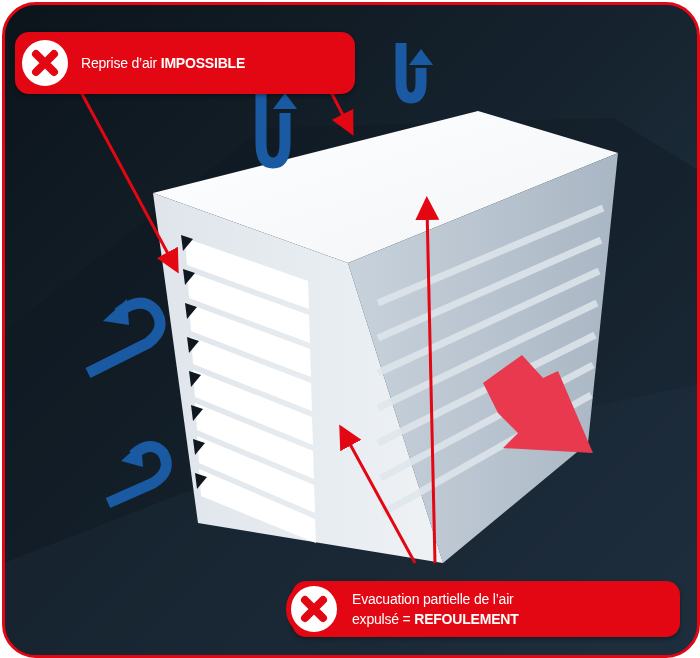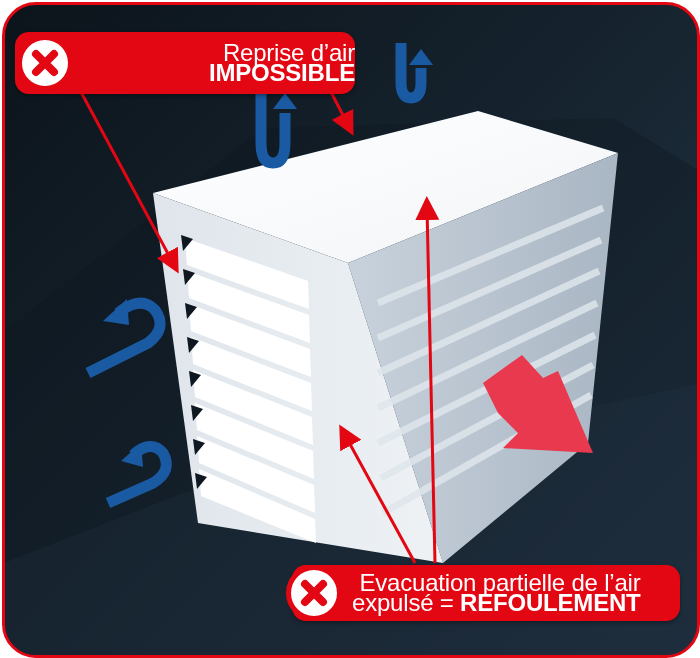--- a/index.html
+++ b/index.html
@@ -2,25 +2,25 @@
 <html><head>
 <meta charset="utf-8">
 <style>
   html,body{margin:0;padding:0;background:#fff;}
   body{width:700px;height:658px;overflow:hidden;font-family:"Liberation Sans",sans-serif;}
   .frame{position:absolute;left:2px;top:2px;width:692px;height:650px;border:3px solid #e30613;border-radius:34px;overflow:hidden;
     background:linear-gradient(135deg,#0c141b 0%,#15222d 45%,#1c2c3a 70%,#24384a 100%);}
   .scene{position:absolute;left:0;top:0;}
   .callout{position:absolute;background:#e30613;border-radius:14px;color:#fff;display:flex;align-items:center;box-shadow:0 2px 4px rgba(0,0,0,.35);}
   .callout .x{width:46px;height:46px;border-radius:50%;background:#fff;border:5px solid #e30613;display:flex;align-items:center;justify-content:center;flex-shrink:0;}
-  .callout .txt{font-size:24px;line-height:20px;text-align:right;letter-spacing:-0.2px;}
+  .callout .txt{font-size:14px;line-height:20px;text-align:left;letter-spacing:-0.2px;}
   .callout b{font-weight:bold;}
   .c1{left:10px;top:27px;width:340px;height:62px;}
   .c1 .x{margin-left:2px;margin-right:8px;}
-  .c2{left:287px;top:560px;width:388px;height:56px;}
+  .c2{left:287px;top:576px;width:388px;height:56px;}
   .c2 .x{margin-left:-6px;margin-right:10px;}
 </style>
 </head>
 <body>
 
 <div class="frame">
   <svg class="scene" width="692" height="650" viewBox="2 2 692 650">
     <defs>
       <linearGradient id="topg" x1="0" y1="0" x2="1" y2="1">
         <stop offset="0" stop-color="#ffffff"></stop>

